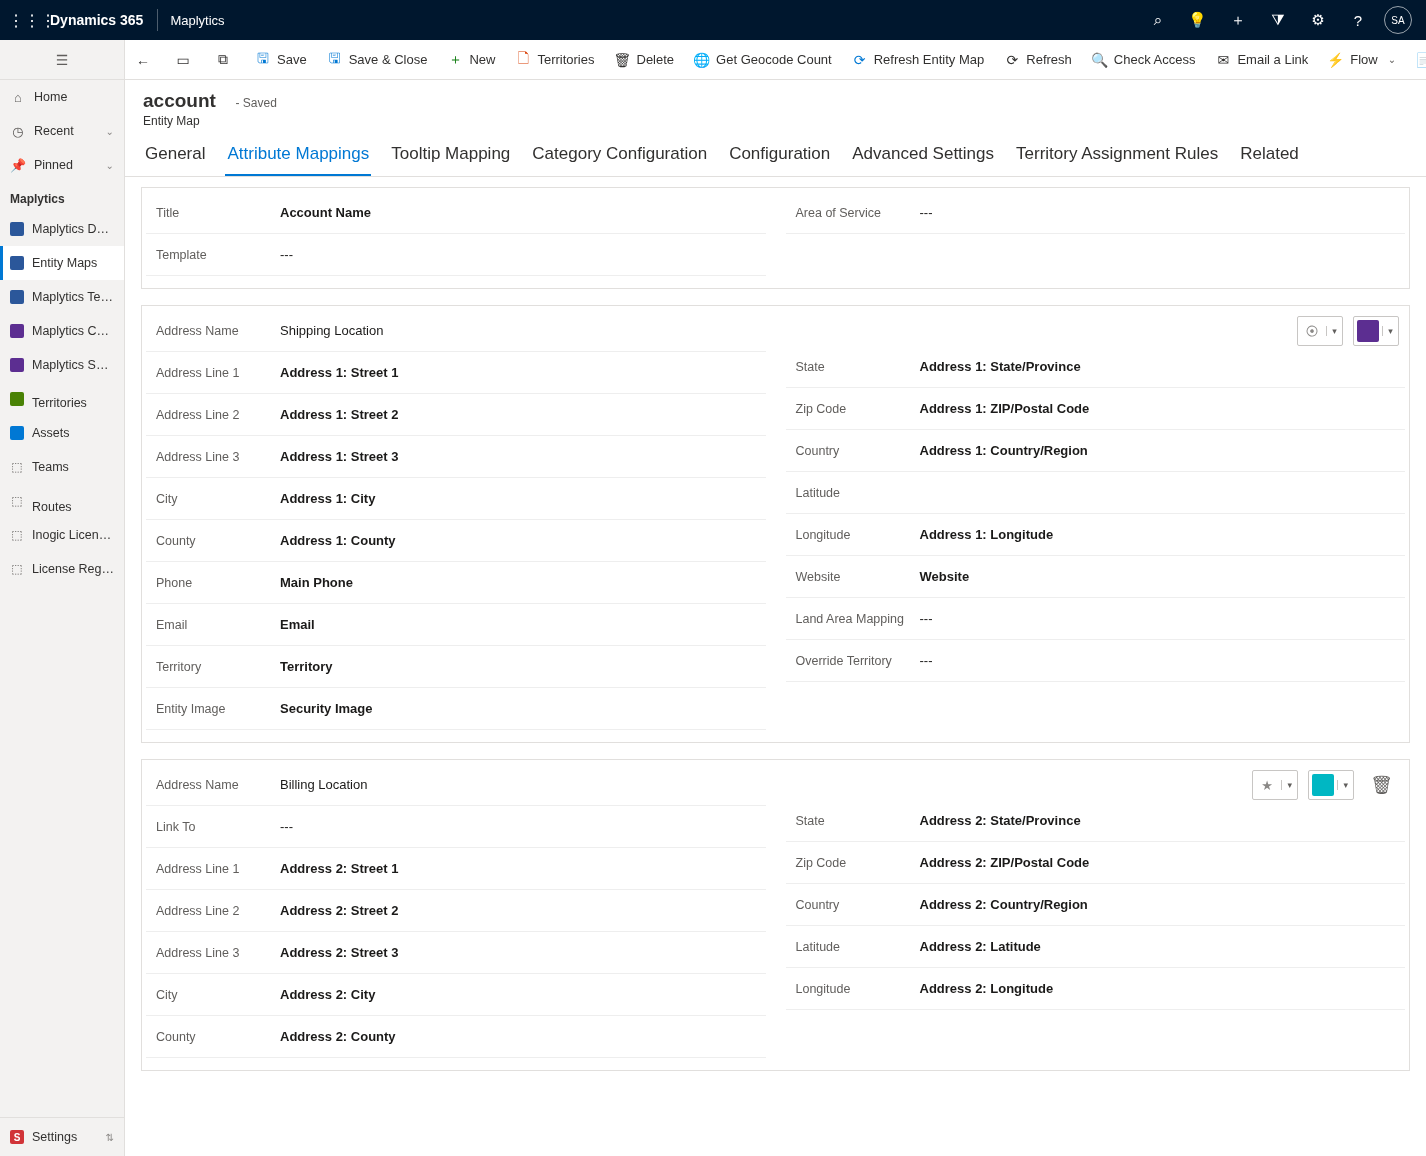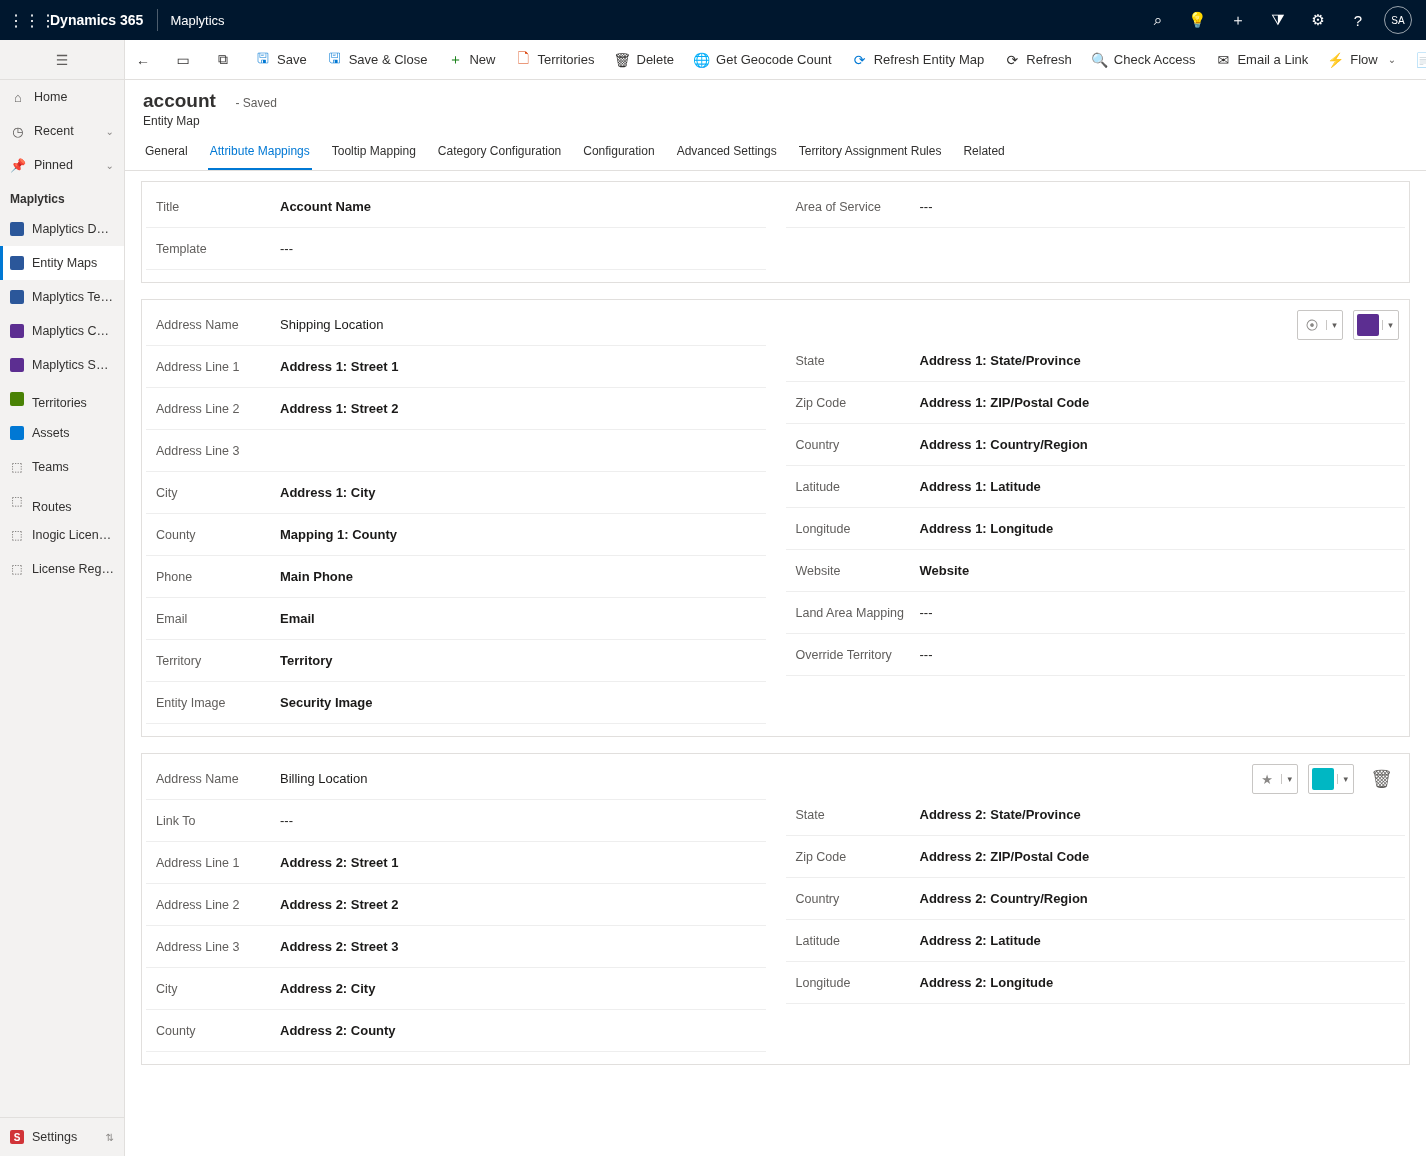--- a/index.html
+++ b/index.html
@@ -37,21 +37,21 @@
 .leftbottom .navitem{height:38px}
 .sq-red{background:#d13438;color:#fff;font-size:10px;display:flex;align-items:center;justify-content:center;font-weight:600}
 
 
 .main{flex:1;display:flex;flex-direction:column;overflow:hidden}
 .header{padding:10px 18px 0;}
 .header h1{font-size:19px;font-weight:600;display:inline}
 .header .status{font-size:12px;color:#605e5c;margin-left:16px}
 .header .sub{font-size:12px;color:#323130;margin-top:2px}
 .tabs{display:flex;gap:18px;padding:10px 18px 0;border-bottom:1px solid #e1dfdd}
-.tabs .tab{padding:6px 2px 10px;font-size:12px;color:#323130;cursor:pointer}
+.tabs .tab{padding:6px 2px 10px;font-size:17px;color:#323130;cursor:pointer}
 .tabs .tab.active{color:#0078d4;border-bottom:2px solid #0078d4;font-weight:400}
 
 .content{flex:1;overflow:auto;padding:4px 10px 20px 10px}
 .card{border:1px solid #e1dfdd;margin:6px 6px 16px;background:#fff;padding:4px 4px 12px}
 .twocol{display:flex;gap:20px;width:100%}
 .col{flex:1;min-width:0}
 .row{display:flex;align-items:center;min-height:42px;border-bottom:1px solid #eee;padding:0 4px}
 .row .lab{width:130px;font-size:12.5px;color:#605e5c;padding-left:6px}
 .row .val{flex:1;font-size:13px;font-weight:600;color:#1b1a19}
 .row .val.light{font-weight:400}
@@ -270,28 +270,29 @@
               <div class="row">
                 <div class="lab">Address Line 1</div>
                 <div class="val">Address 1: Street 1</div>
               </div>
               <div class="row">
                 <div class="lab">Address Line 2</div>
                 <div class="val">Address 1: Street 2</div>
               </div>
               <div class="row">
                 <div class="lab">Address Line 3</div>
+                <div class="val">Address 1: Street 3</div>
               </div>
               <div class="row">
                 <div class="lab">City</div>
                 <div class="val">Address 1: City</div>
               </div>
               <div class="row">
                 <div class="lab">County</div>
-                <div class="val">Mapping 1: County</div>
+                <div class="val">Address 1: County</div>
               </div>
               <div class="row">
                 <div class="lab">Phone</div>
                 <div class="val">Main Phone</div>
               </div>
               <div class="row">
                 <div class="lab">Email</div>
                 <div class="val">Email</div>
               </div>
               <div class="row">
@@ -326,21 +327,20 @@
                 <div class="row">
                   <div class="lab">Zip Code</div>
                   <div class="val">Address 1: ZIP/Postal Code</div>
                 </div>
                 <div class="row">
                   <div class="lab">Country</div>
                   <div class="val">Address 1: Country/Region</div>
                 </div>
                 <div class="row">
                   <div class="lab">Latitude</div>
-                  <div class="val">Address 1: Latitude</div>
                 </div>
                 <div class="row">
                   <div class="lab">Longitude</div>
                   <div class="val">Address 1: Longitude</div>
                 </div>
                 <div class="row">
                   <div class="lab">Website</div>
                   <div class="val">Website</div>
                 </div>
                 <div class="row">

